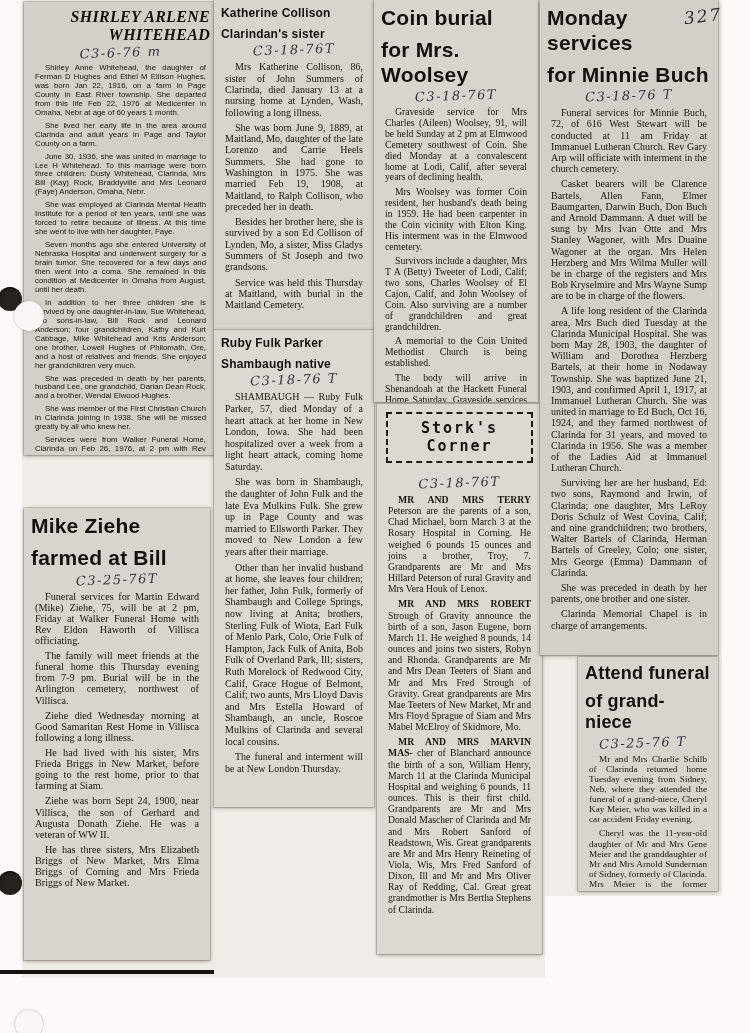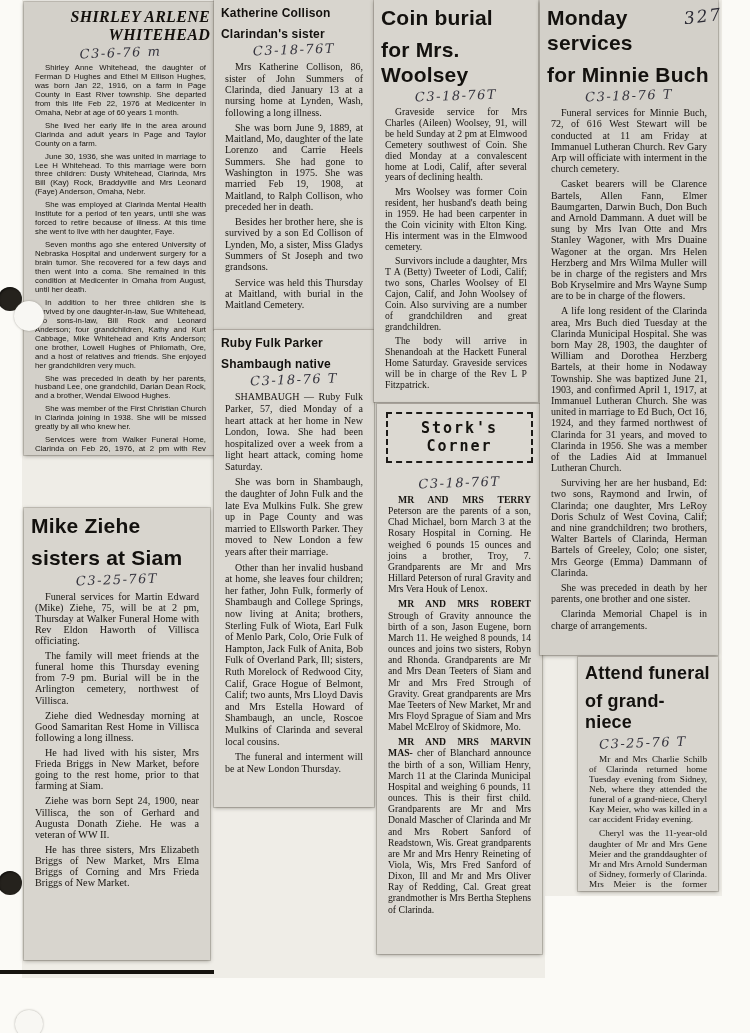--- a/index.html
+++ b/index.html
@@ -95,24 +95,24 @@
         <p>Seven months ago she entered University of Nebraska Hospital and underwent surgery for a brain tumor. She recovered for a few days and then went into a coma. She remained in this condition at Medicenter in Omaha from August, until her death.</p>
         <p>In addition to her three children she is survived by one daughter-in-law, Sue Whitehead, two sons-in-law, Bill Rock and Leonard Anderson; four grandchildren, Kathy and Kurt Cabbage, Mike Whitehead and Kris Anderson; one brother, Lowell Hughes of Philomath, Ore, and a host of relatives and friends. She enjoyed her grandchildren very much.</p>
         <p>She was preceded in death by her parents, husband Lee, one grandchild, Darian Dean Rock, and a brother, Wendal Elwood Hughes.</p>
         <p>She was member of the First Christian Church in Clarinda joining in 1938. She will be missed greatly by all who knew her.</p>
         <p>Services were from Walker Funeral Home, Clarinda on Feb 26, 1976, at 2 pm with Rev Bettie Hull officiating and singing. Mrs Grace Perry was organist at the services. Pall bearers were Marvin Ellison, Frankie Young, Dale Loghry, Mervin Husband, Ralph McElroy, Wilbur Lininger. Mrs Hope Milleson was at the register. Final resting place was in Old Memory Cemetery at New Market.</p>
       </div>
   </article>
 
   <article class="clip" style="left:24px;top:508px;width:186px;height:452px;">
     <h2 class="headline t21">Mike Ziehe</h2>
-    <h2 class="headline t21 title-gap">sisters at Siam</h2>
+    <h2 class="headline t21 title-gap">farmed at Bill</h2>
     <div class="handnote">C3-25-76T</div>
     <div class="body zh-body">
-        <p>Funeral services for Martin Edward (Mike) Ziehe, 75, will be at 2 pm, Thursday at Walker Funeral Home with Rev Eldon Haworth of Villisca officiating.</p>
+        <p>Funeral services for Martin Edward (Mike) Ziehe, 75, will be at 2 pm, Friday at Walker Funeral Home with Rev Eldon Haworth of Villisca officiating.</p>
         <p>The family will meet friends at the funeral home this Thursday evening from 7-9 pm. Burial will be in the Arlington cemetery, northwest of Villisca.</p>
         <p>Ziehe died Wednesday morning at Good Samaritan Rest Home in Villisca following a long illness.</p>
         <p>He had lived with his sister, Mrs Frieda Briggs in New Market, before going to the rest home, prior to that farming at Siam.</p>
         <p>Ziehe was born Sept 24, 1900, near Villisca, the son of Gerhard and Augusta Donath Ziehe. He was a veteran of WW II.</p>
         <p>He has three sisters, Mrs Elizabeth Briggs of New Market, Mrs Elma Briggs of Corning and Mrs Frieda Briggs of New Market.</p>
       </div>
   </article>
 
   <article class="clip" style="left:214px;top:0;width:160px;height:330px;">
     <h2 class="headline t19">Katherine Collison</h2>
@@ -139,20 +139,21 @@
   </article>
 
   <article class="clip" style="left:374px;top:0;width:164px;height:402px;">
     <h2 class="headline t21">Coin burial</h2>
     <h2 class="headline t21 title-gap">for Mrs. Woolsey</h2>
     <div class="handnote">C3-18-76T</div>
     <div class="body wo-body">
         <p>Graveside service for Mrs Charles (Aileen) Woolsey, 91, will be held Sunday at 2 pm at Elmwood Cemetery southwest of Coin. She died Monday at a convalescent home at Lodi, Calif, after several years of declining health.</p>
         <p>Mrs Woolsey was former Coin resident, her husband's death being in 1959. He had been carpenter in the Coin vicinity with Elton King. His interment was in the Elmwood cemetery.</p>
         <p>Survivors include a daughter, Mrs T A (Betty) Tweeter of Lodi, Calif; two sons, Charles Woolsey of El Cajon, Calif, and John Woolsey of Coin. Also surviving are a number of grandchildren and great grandchildren.</p>
+        <p>A memorial to the Coin United Methodist Church is being established.</p>
         <p>The body will arrive in Shenandoah at the Hackett Funeral Home Saturday. Graveside services will be in charge of the Rev L P Fitzpatrick.</p>
       </div>
   </article>
 
   <article class="clip lighter" style="left:377px;top:404px;width:165px;height:550px;">
     <div class="stork-box">Stork's Corner</div>
     <div class="handnote">C3-18-76T</div>
     <div class="body st-body">
         <p><strong>MR AND MRS TERRY </strong>Peterson are the parents of a son, Chad Michael, born March 3 at the Rosary Hospital in Corning. He weighed 6 pounds 15 ounces and joins a brother, Troy, 7. Grandparents are Mr and Mrs Hillard Peterson of rural Gravity and Mrs Vera Houk of Lenox.</p>
         <p><strong>MR AND MRS ROBERT </strong>Strough of Gravity announce the birth of a son, Jason Eugene, born March 11. He weighed 8 pounds, 14 ounces and joins two sisters, Robyn and Rhonda. Grandparents are Mr and Mrs Dean Teeters of Siam and Mr and Mrs Fred Strough of Gravity. Great grandparents are Mrs Mae Teeters of New Market, Mr and Mrs Floyd Sprague of Siam and Mrs Mabel McElroy of Skidmore, Mo.</p>

